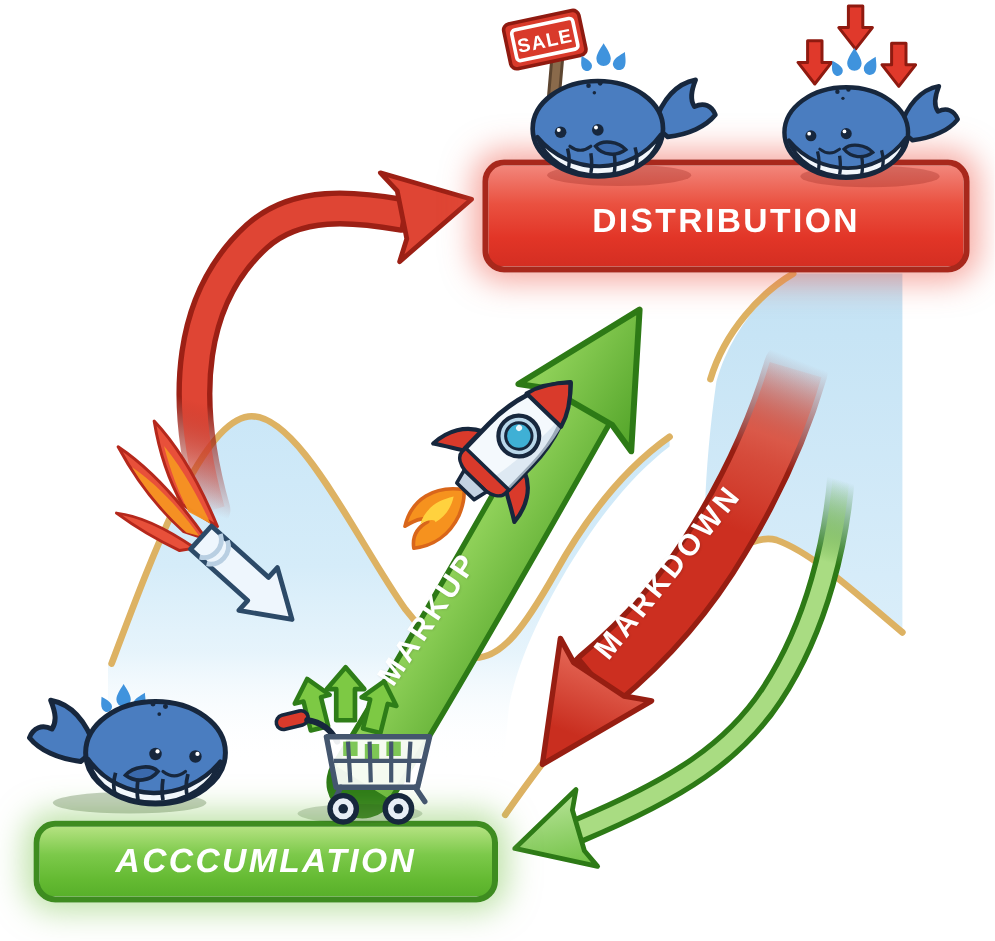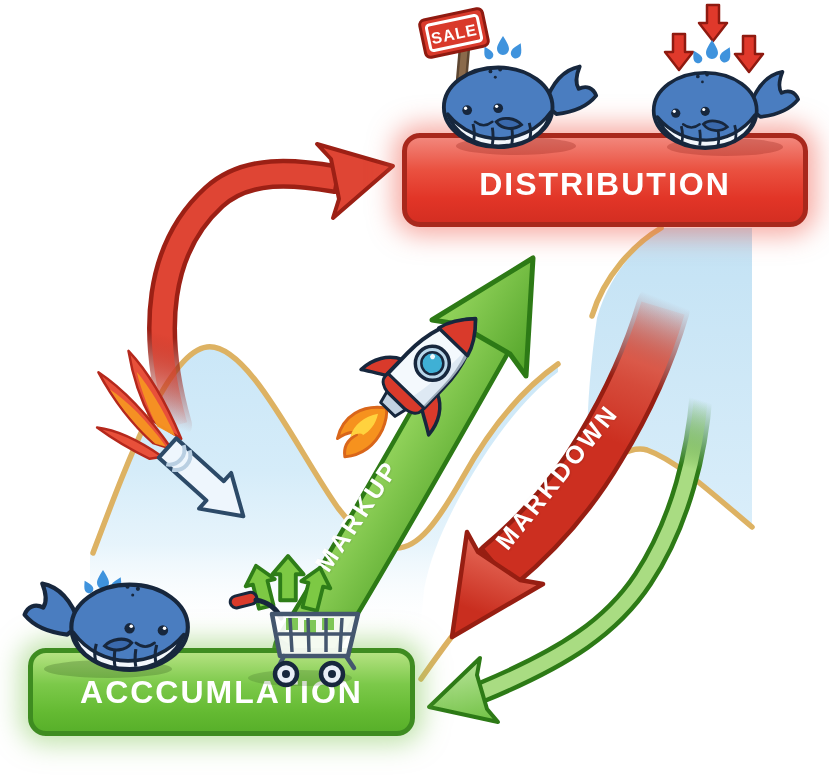--- a/index.html
+++ b/index.html
@@ -1,27 +1,27 @@
 <!DOCTYPE html>
 <html><head>
 <meta charset="utf-8">
 <style>
   html,body{margin:0;padding:0;background:#fff;}
   #stage{position:relative;width:829px;height:784px;overflow:hidden;background:#fff;
          font-family:"Liberation Sans",sans-serif;}
   #stage svg{position:absolute;left:0;top:0;}
   .box{position:absolute;box-sizing:border-box;border-radius:18px;display:flex;
        align-items:center;justify-content:center;color:#fff;font-weight:bold;
-       letter-spacing:2px;font-size:32px;}
+       letter-spacing:2px;font-size:28px;}
   #distBox{left:402px;top:133px;width:406px;height:94px;border:5px solid #a8281c;
        background:linear-gradient(180deg,#f2867b 0%,#ea5140 38%,#e23527 72%,#d42e22 100%);
        box-shadow:0 0 26px 8px rgba(240,85,70,.5);padding-top:8px;}
-  #accuBox{left:28px;top:648px;width:387px;height:88px;border:5px solid #3e8c20;
+  #accuBox{left:28px;top:684px;width:387px;height:68px;border:5px solid #3e8c20;
        background:linear-gradient(180deg,#b4e281 0%,#7cc94a 40%,#64ba32 76%,#58b02a 100%);
-       box-shadow:0 0 26px 8px rgba(130,200,85,.5);}
+       box-shadow:0 0 26px 8px rgba(130,200,85,.5);font-style:italic;}
   .arrow-label{position:absolute;color:#fff;font-weight:bold;font-size:25px;
        letter-spacing:3px;white-space:nowrap;text-shadow:0 1px 2px rgba(0,0,0,.12);}
   #markupLabel{left:357px;top:516px;transform:translate(-50%,-50%) rotate(-56deg);}
   #markdownLabel{left:557px;top:477px;transform:translate(-50%,-50%) rotate(-51deg);}
 </style>
 </head>
 <body>
 
 <div id="stage">
 

